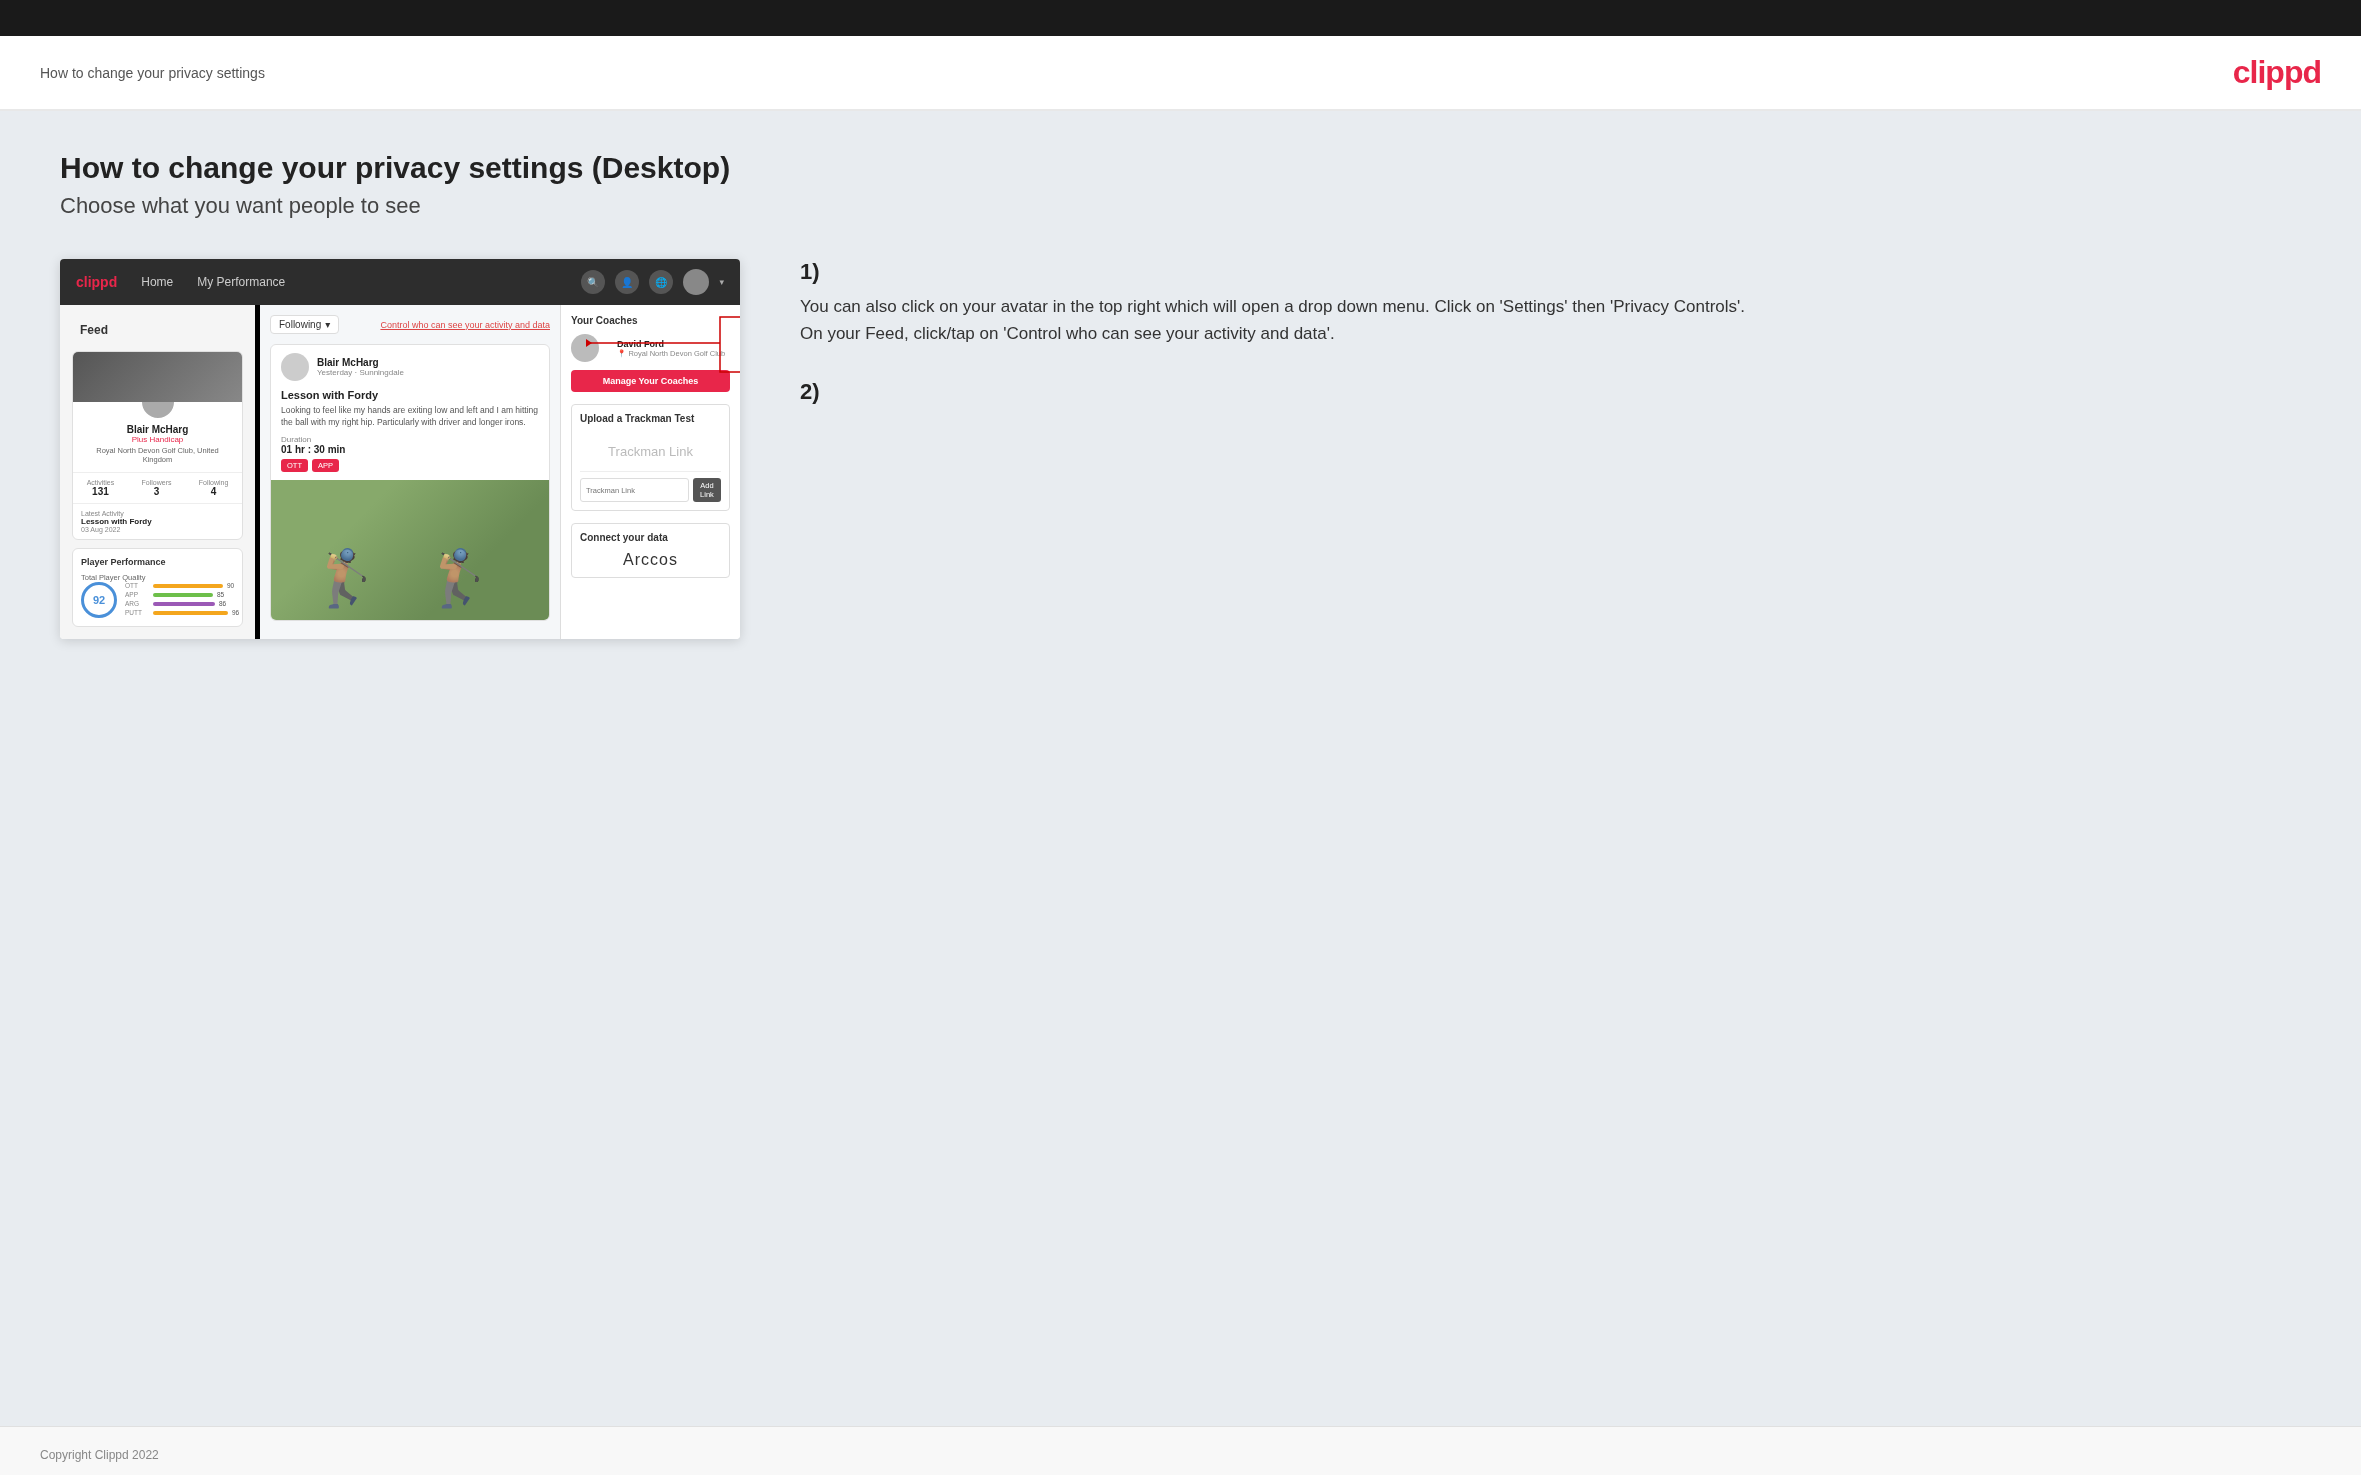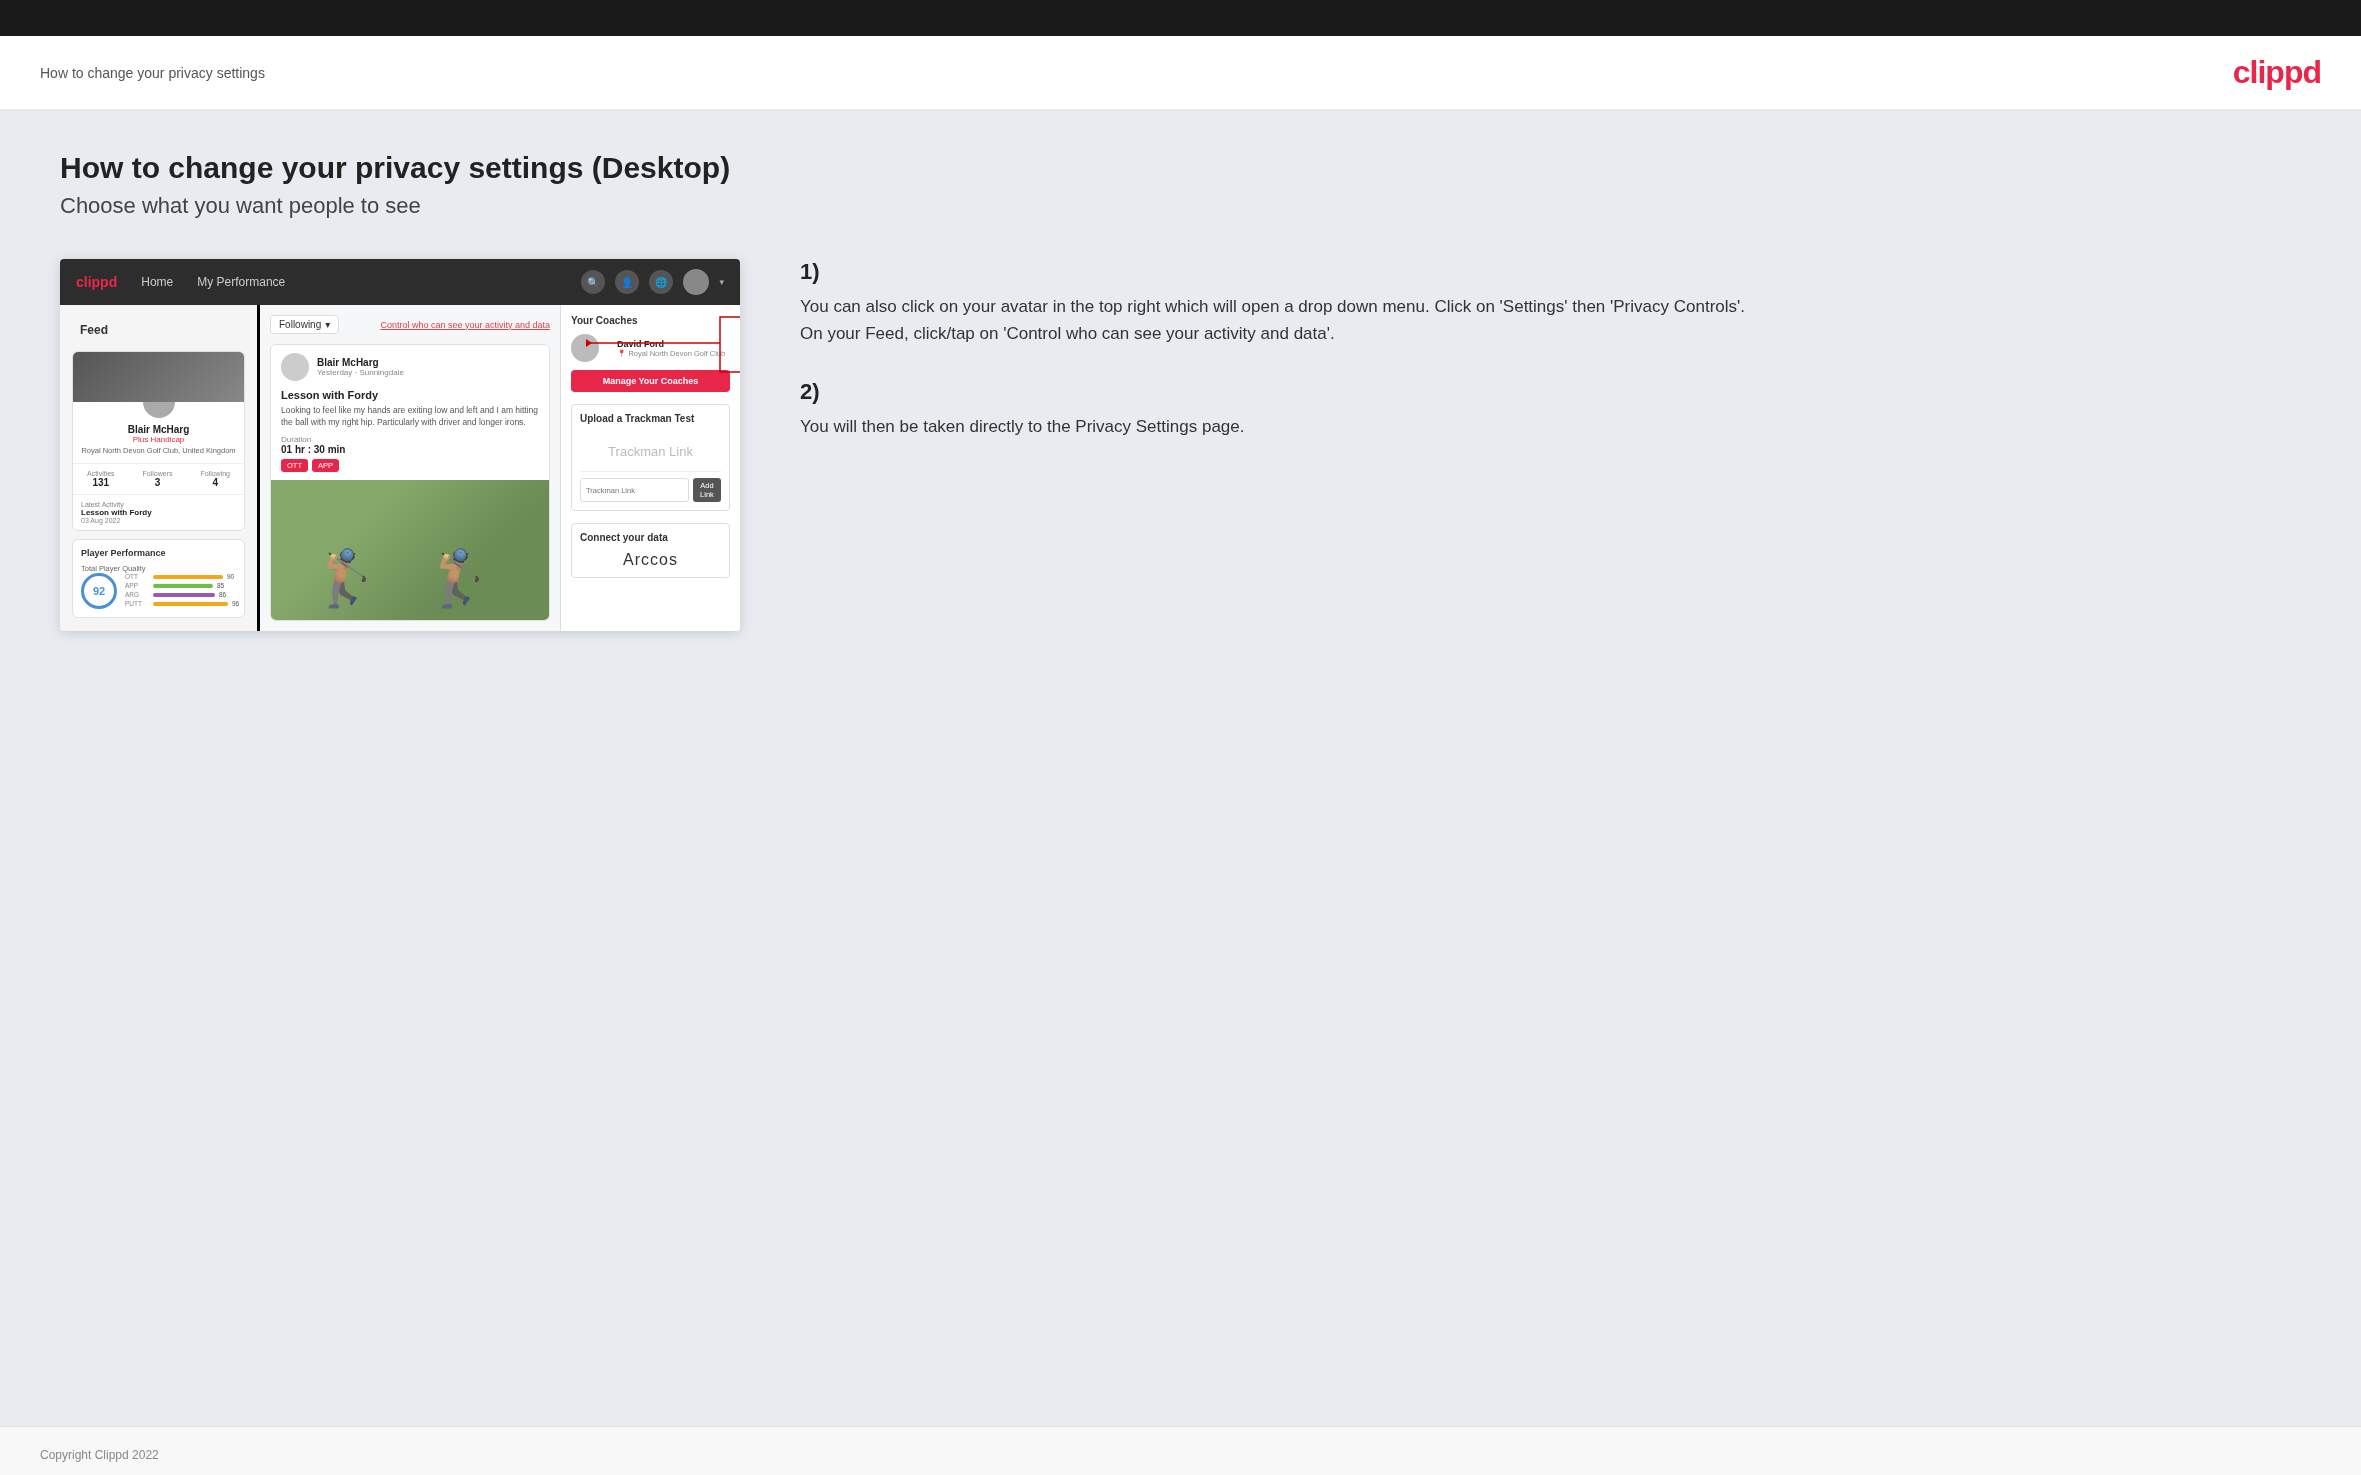--- a/index.html
+++ b/index.html
@@ -122,21 +122,21 @@
     .app-body {
       display: flex;
       gap: 0;
     }
 
     
     .app-sidebar {
       width: 200px;
       flex-shrink: 0;
       background: #f5f5f5;
-      border-right: 3px solid #000000;
+      border-right: 5px solid #000000;
       padding: 12px;
     }
 
     .feed-tab {
       font-size: 12px;
       color: #333;
       font-weight: 600;
       padding: 6px 8px;
     }
 
@@ -753,21 +753,20 @@
     <div class="instructions-panel">
 
       <div class="instruction-block">
         <div class="instruction-number">1)</div>
         <div class="instruction-text">You can also click on your avatar in the top right which will open a drop down menu. Click on 'Settings' then 'Privacy Controls'.</div>
         <div class="instruction-text" style="margin-bottom:16px;">On your Feed, click/tap on 'Control who can see your activity and data'.</div>
       </div>
 
       <div class="instruction-block">
         <div class="instruction-number">2)</div>
-        <div class="instruction-text">You will then be taken directly to the Privacy Settings page.</div>
       </div>
 
     </div>
 
   </div>
 </div>
 
 <div class="site-footer">
   <span class="footer-text">Copyright Clippd 2022</span>
 </div>

